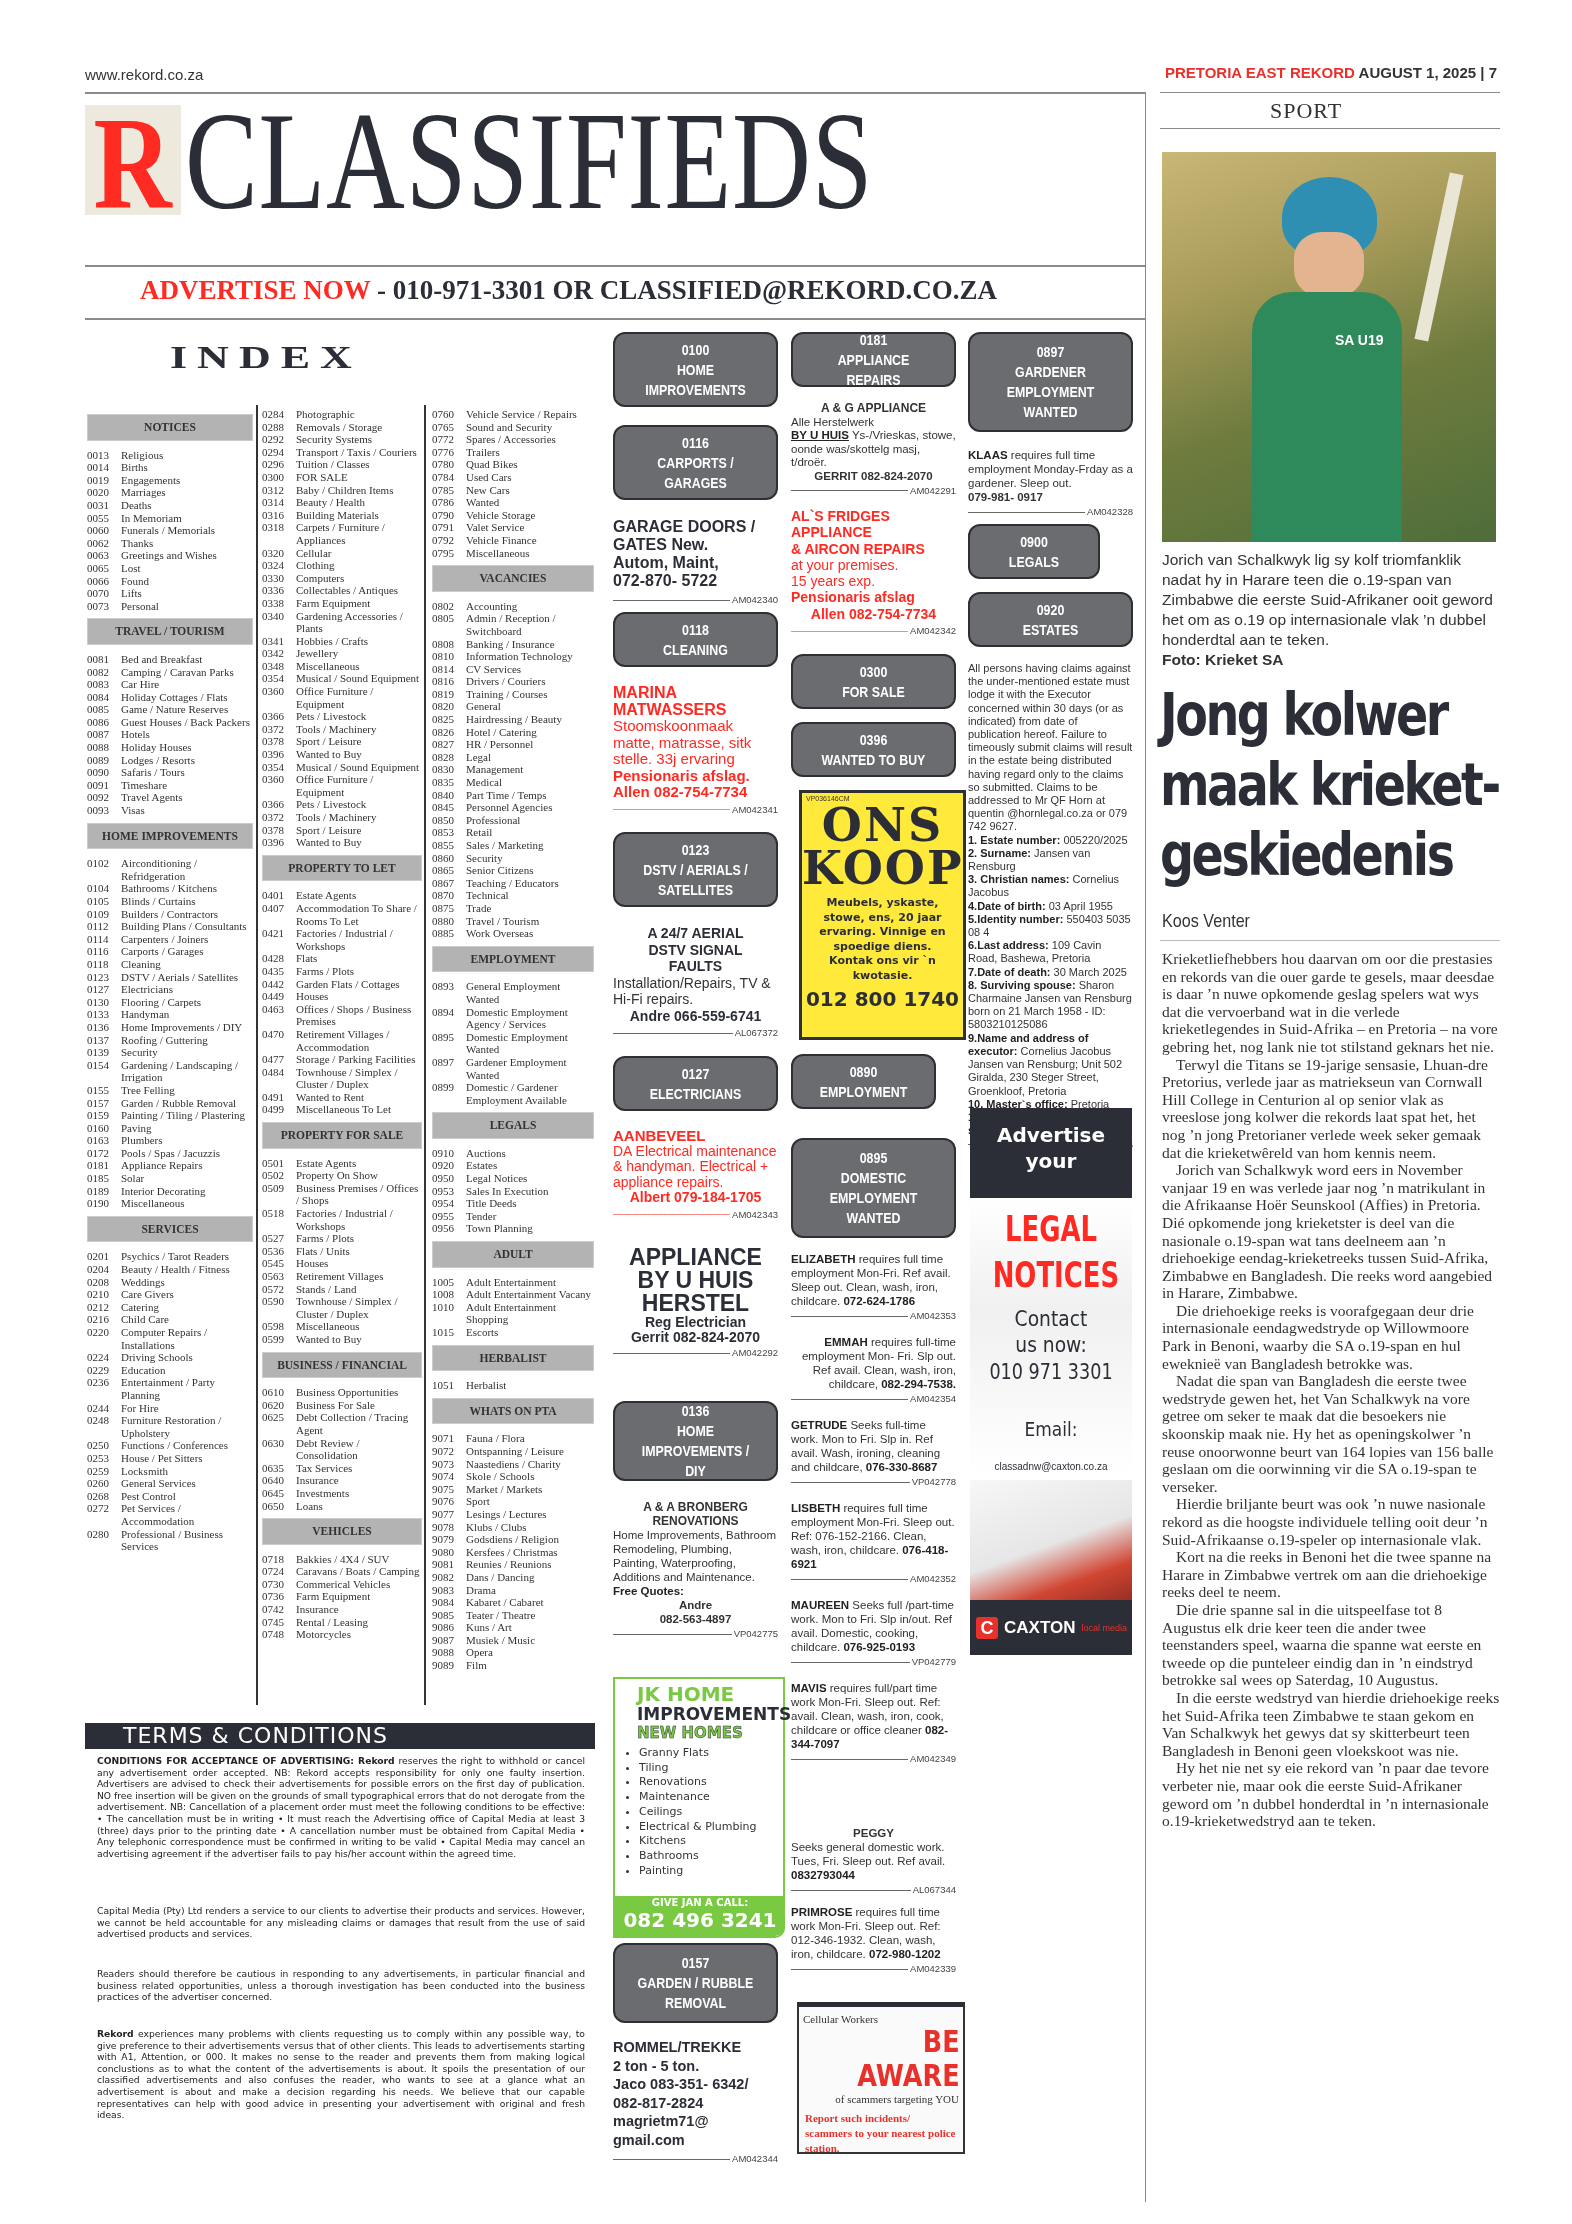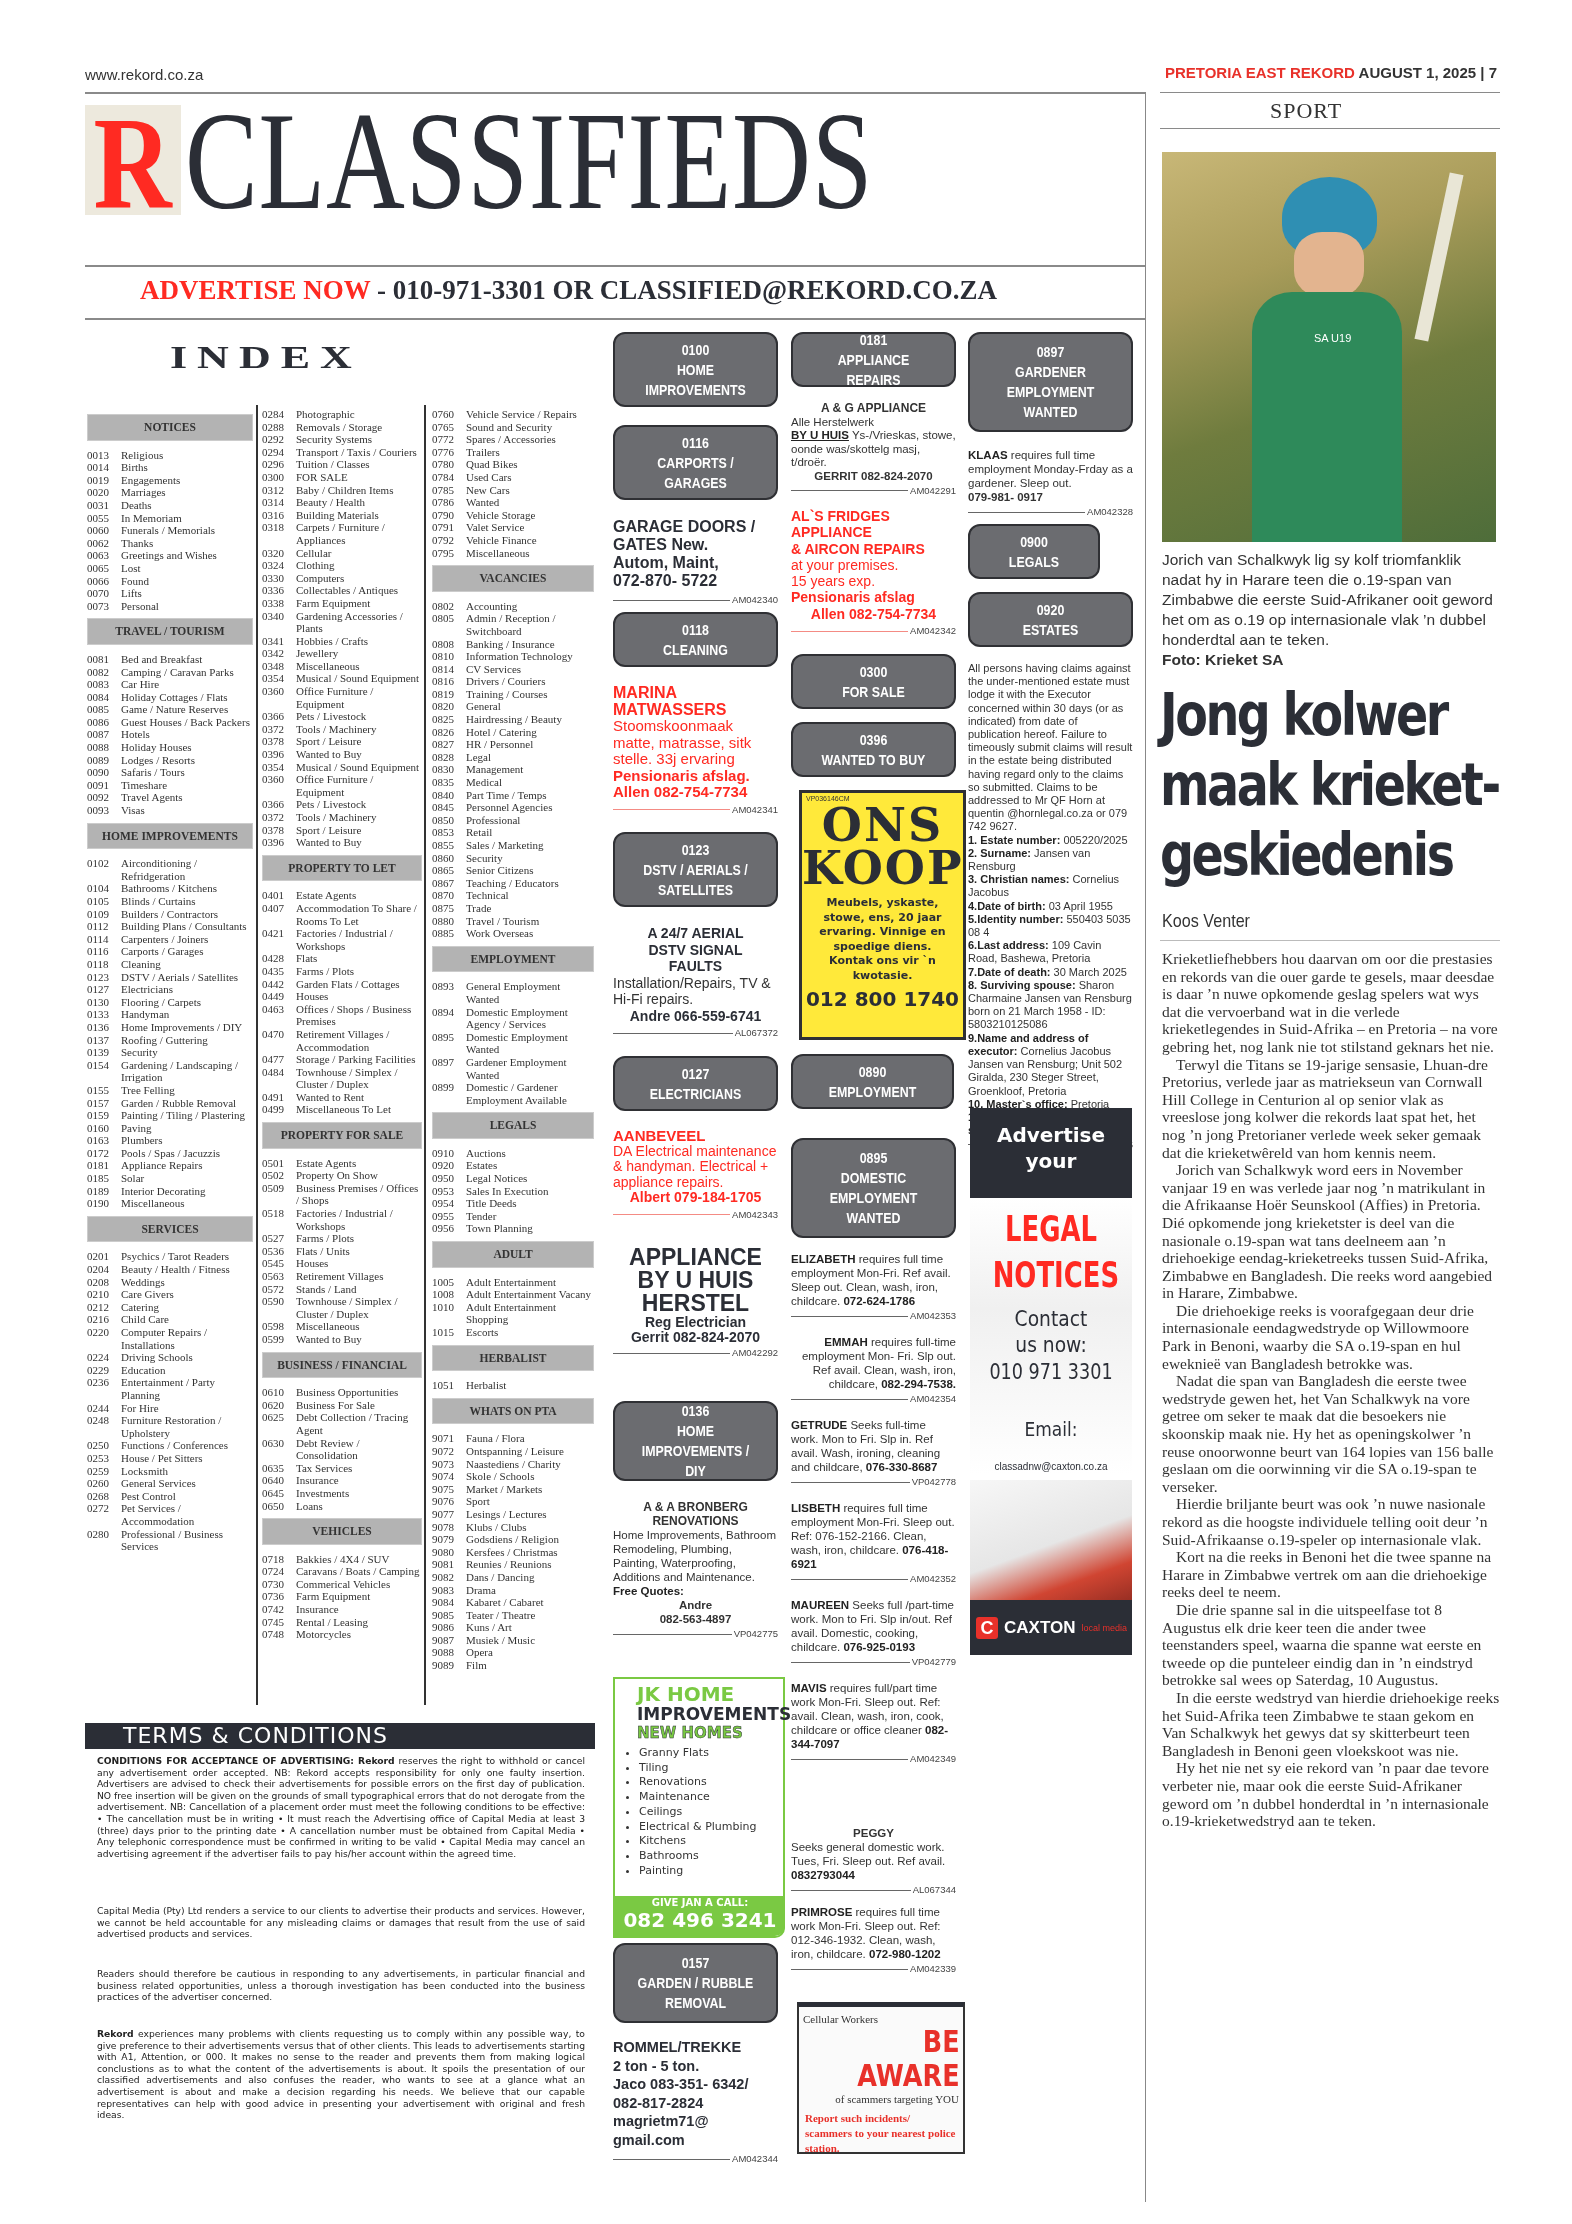--- a/index.html
+++ b/index.html
@@ -1130,21 +1130,21 @@
     <span>0396</span>
     <span>WANTED TO BUY</span>
   </div>
 <div class="yellowad" style="top:790px;height:250px">
   <div style="text-align:left;font-size:7px;padding:2px 4px;color:#333">VP036146CM</div>
   <div style="font-family:'DejaVu Serif',serif;font-weight:bold;font-size:46px;line-height:42px;color:#2b2e36;letter-spacing:2px">ONS</div>
   <div style="font-family:'DejaVu Serif',serif;font-weight:bold;font-size:46px;line-height:44px;color:#2b2e36;letter-spacing:2px">KOOP</div>
   <div style="font-family:'DejaVu Sans',sans-serif;font-weight:bold;font-size:11px;line-height:14.5px;color:#2b2e36;padding:6px 10px 4px">Meubels, yskaste, stowe, ens, 20 jaar ervaring. Vinnige en spoedige diens. Kontak ons vir `n kwotasie.</div>
   <div style="font-family:'DejaVu Sans',sans-serif;font-weight:bold;font-size:20px;color:#2b2e36">012 800 1740</div>
 </div>
-<div class="cat" style="left:791px;top:1054px;width:163px;height:55px">
+<div class="cat" style="left:791px;top:1054px;width:145px;height:55px">
     <span>0890</span>
     <span>EMPLOYMENT</span>
   </div>
 <div class="cat" style="left:791px;top:1138px;width:165px;height:100px">
     <span>0895</span>
     <span>DOMESTIC</span>
     <span>EMPLOYMENT</span>
     <span>WANTED</span>
   </div>
 <div class="ad" id="workers" style="left:791px;top:1252px;width:165px;font-size:11.5px;line-height:14px">
@@ -1279,21 +1279,21 @@
 </div>
 
 <div class="vsep" style="left:1145px;top:92px;width:1px;height:2110px;background:#888"></div>
 <div class="abs hr" style="left:1160px;top:92px;width:340px;height:1px"></div>
 <div class="abs sporttag">SPORT</div>
 <div class="abs hr" style="left:1160px;top:128px;width:340px;height:1px"></div>
 <div class="photo">
   <div style="position:absolute;left:120px;top:25px;width:95px;height:80px;border-radius:50% 50% 40% 40%;background:#2f8fb3"></div>
   <div style="position:absolute;left:132px;top:80px;width:70px;height:65px;border-radius:40%;background:#e3b48f"></div>
   <div style="position:absolute;left:90px;top:140px;width:150px;height:250px;border-radius:40px 40px 0 0;background:#2e8a5a"></div>
-  <div style="position:absolute;left:152px;top:180px;font-size:11px;color:#fff;font-weight:normal">SA U19</div>
+  <div style="position:absolute;left:173px;top:180px;font-size:14px;color:#fff;font-weight:bold">SA U19</div>
   <div style="position:absolute;left:270px;top:20px;width:14px;height:170px;background:#e9e6d6;transform:rotate(12deg)"></div>
 </div>
 <div class="abs caption">
   <span>Jorich van Schalkwyk lig sy kolf triomfanklik nadat hy in Harare teen die o.19-span van Zimbabwe die eerste Suid-Afrikaner ooit geword het om as o.19 op internasionale vlak ’n dubbel honderdtal aan te teken.</span>
   <div style="font-weight:bold">Foto: Krieket SA</div>
 </div>
 <div class="abs headline">
   <div>Jong kolwer</div>
   <div>maak krieket-</div>
   <div>geskiedenis</div>

